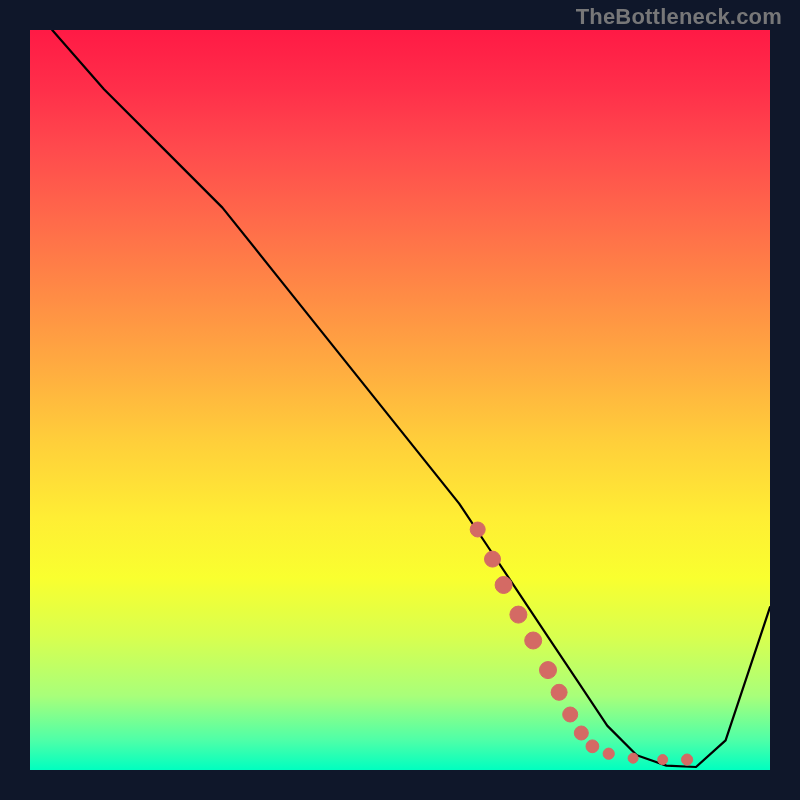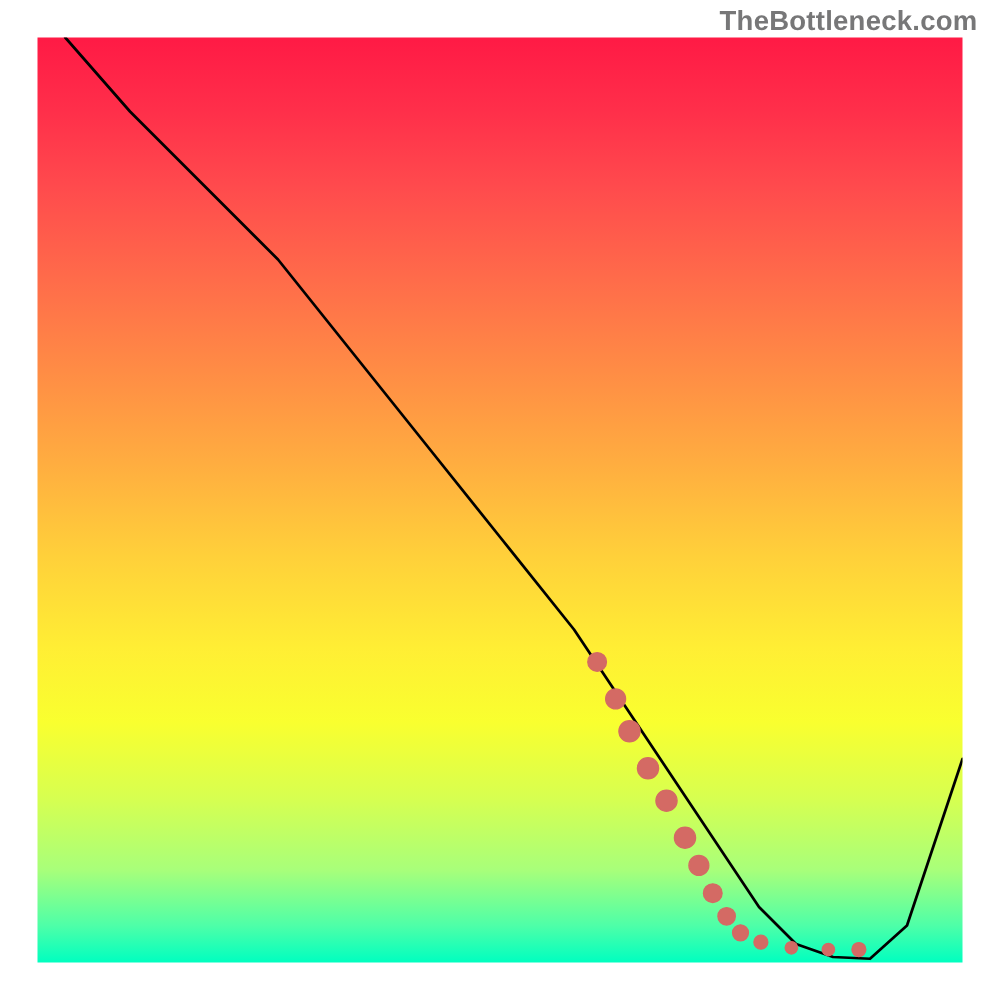--- a/index.html
+++ b/index.html
@@ -1,17 +1,17 @@
 <!DOCTYPE html>
 <html><head>
 <meta charset="utf-8">
 <style>
   * { margin: 0; padding: 0; box-sizing: border-box; }
   html, body { width: 800px; height: 800px; background: #000; overflow: hidden; }
-  .stage { position: relative; width: 800px; height: 800px; background: #ffffff; }
+  .stage { position: relative; width: 800px; height: 800px; background: #0f172a; }
   .watermark {
     position: absolute;
     top: 4px;
     right: 18px;
     font-family: Arial, Helvetica, sans-serif;
     font-size: 22px;
     font-weight: bold;
     color: #777778;
     letter-spacing: 0.2px;
   }

